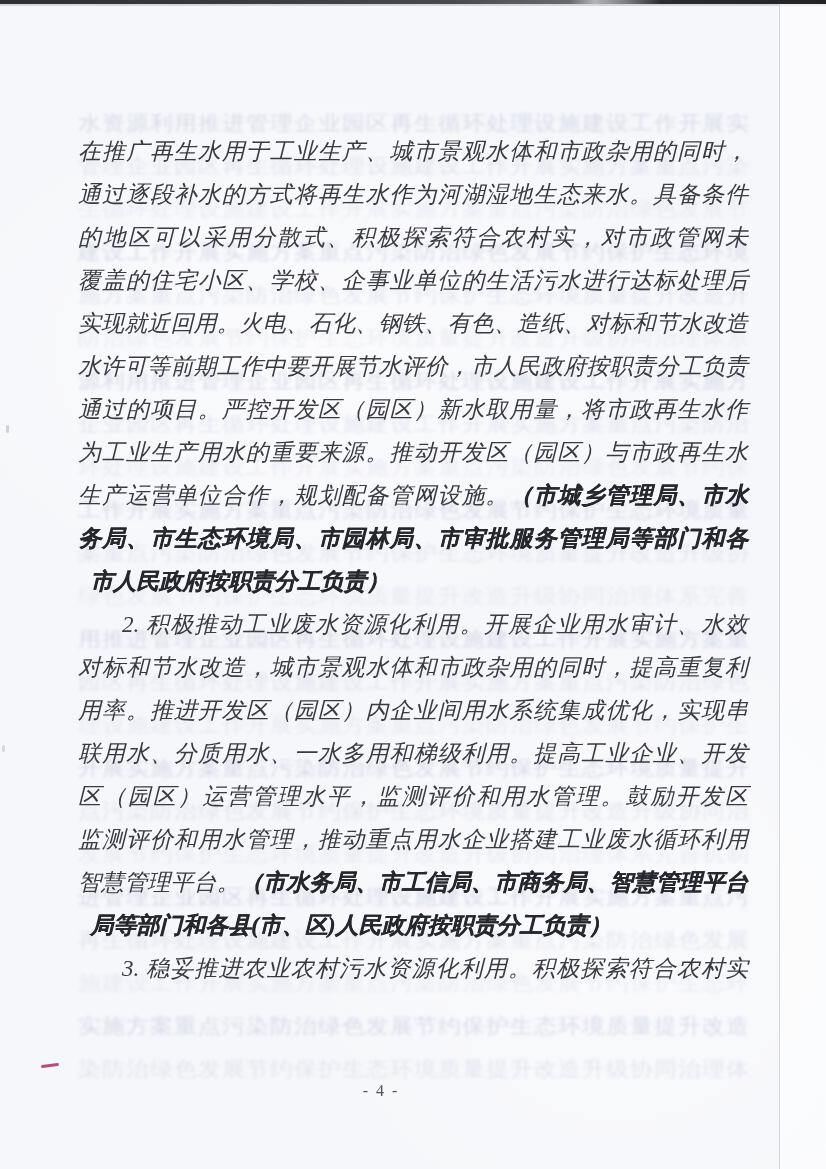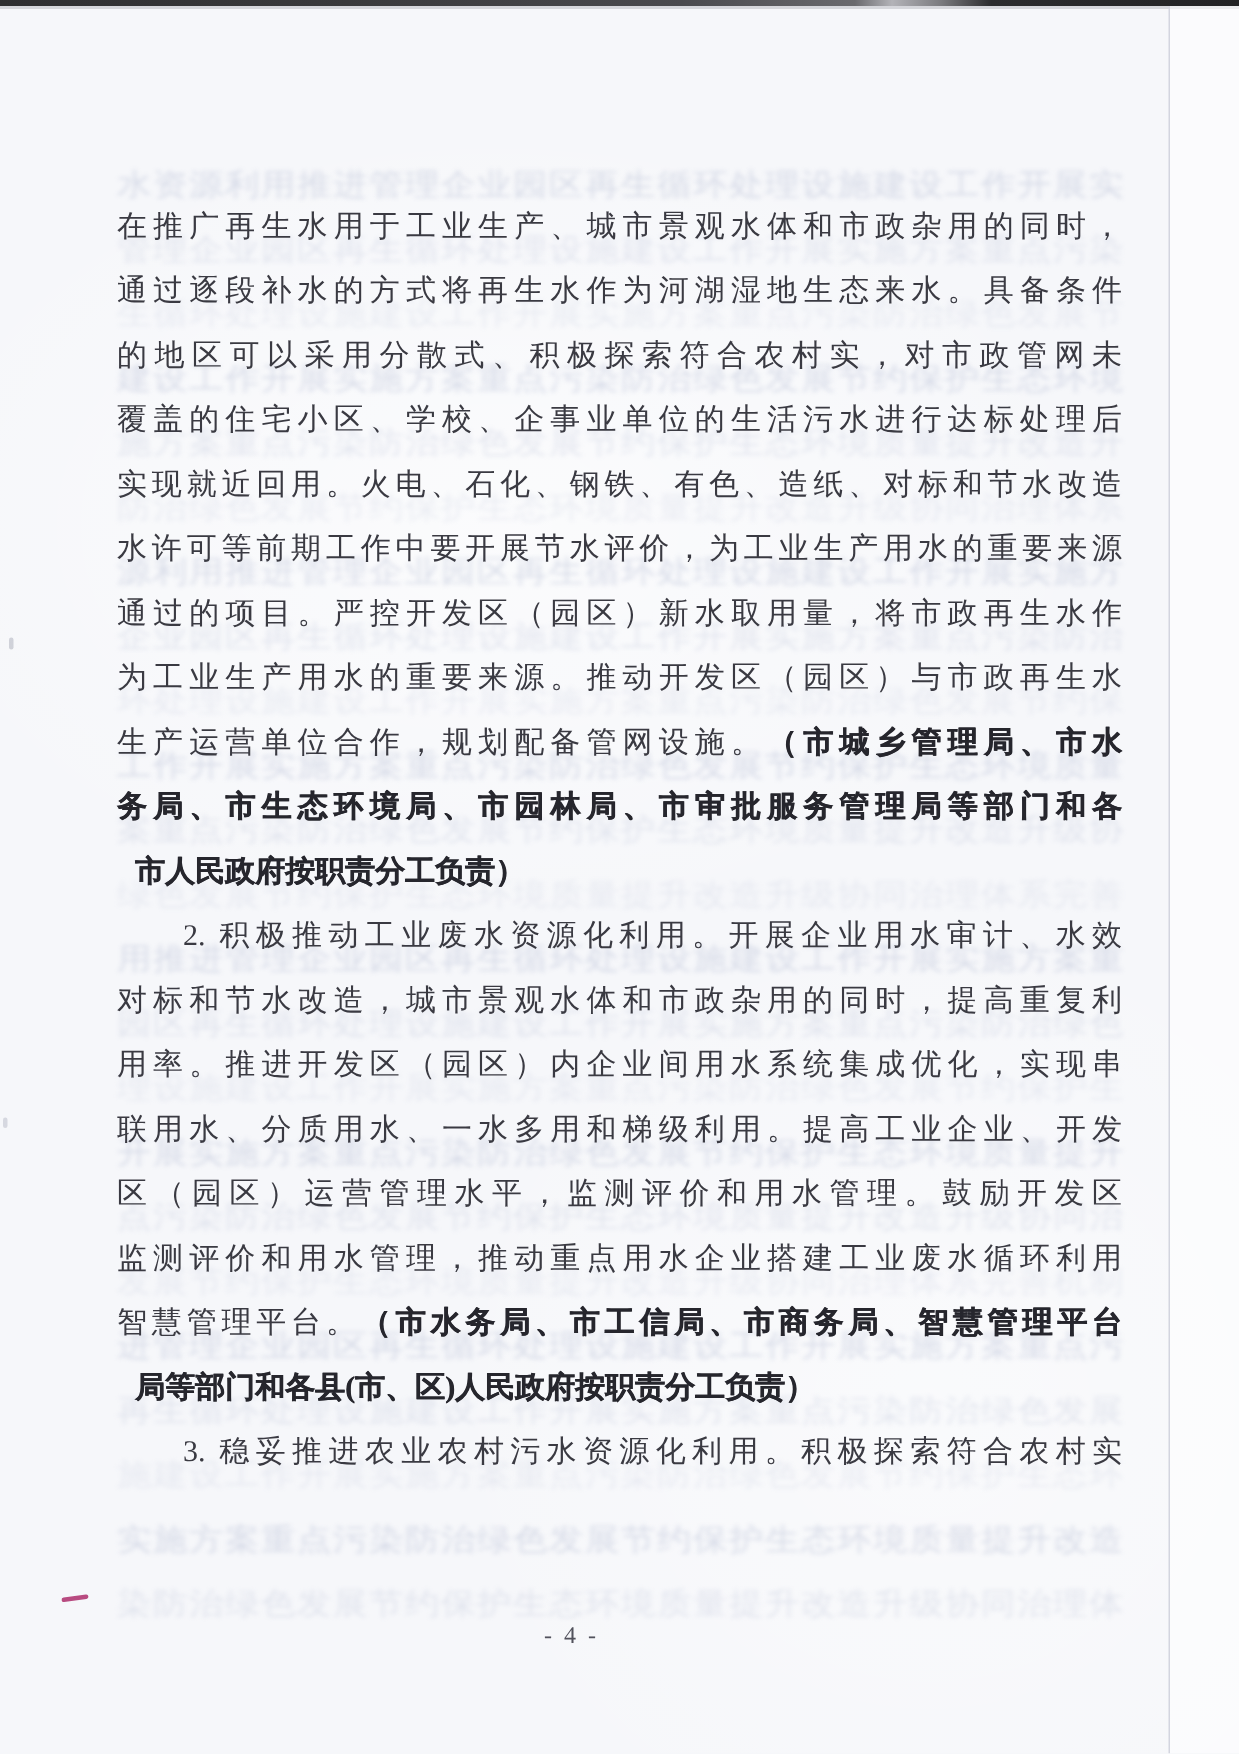--- a/index.html
+++ b/index.html
@@ -18,22 +18,22 @@
     background:linear-gradient(90deg,#2f2f31 0%,#3a3a3c 28%,#4a4a4e 55%,#6a6a6e 69%,#b3b3b8 72%,#7a7a7e 76%,#2c2c2e 80%,#232325 100%);
   }
   .toplineshadow{position:absolute;left:0;top:4px;width:826px;height:2px;background:rgba(120,120,130,.25);}
   .edgeline{position:absolute;left:779px;top:4px;width:1px;height:1165px;background:var(--edge_line,#d3d5df);}
   .rightstrip{position:absolute;left:780px;top:4px;width:46px;height:1165px;background:rgba(255,255,255,.55);}
   .ghostlayer{position:absolute;left:78px;top:0;width:672px;height:1169px;z-index:1;}
   .ghost-row{position:absolute;left:0;width:670px;height:30px;overflow:hidden;
     font-size:23px;letter-spacing:1px;color:var(--ghost_ink,#aeb6cf);
     filter:blur(1.6px);white-space:nowrap;transform:scaleY(.9);}
   .textblock{position:absolute;left:78px;top:130px;width:670px;z-index:2;}
-  .line{height:43px;line-height:43px;font-size:20px;color:var(--ink,#3a3a42);
-    text-align:justify;white-space:nowrap;}
+  .line{height:43px;line-height:43px;font-size:23px;color:var(--ink,#3a3a42);
+    text-align:justify;white-space:nowrap;font-style:italic;}
   .line.j{text-align-last:justify;}
   .line.l{text-align-last:left;margin-left:12px;}
   .line.ind{padding-left:44px;width:626px;}
   .line .b{font-weight:bold;color:var(--ink_bold,#2a2a31);
     font-family:"Liberation Serif","DejaVu Serif",serif;
     text-shadow:.4px 0 0 var(--ink_bold,#2a2a31);}
   .pagenum{position:absolute;left:341px;top:1082px;width:80px;height:22px;z-index:2;
     text-align:center;font-size:16px;letter-spacing:2px;color:var(--pagenum_ink,#52525c);}
   .redmark{position:absolute;left:41px;top:1064px;width:18px;height:3px;z-index:3;
     background:var(--pen_red,#b84b80);border-radius:2px;transform:rotate(-8deg);}
@@ -74,21 +74,21 @@
     <div class="ghost-row" style="top: 1011px; opacity: 0.45;">实施方案重点污染防治绿色发展节约保护生态环境质量提升改造升</div>
     <div class="ghost-row" style="top: 1054px; opacity: 0.3;">染防治绿色发展节约保护生态环境质量提升改造升级协同治理体系</div>
   </div>
 
 <div class="textblock">
     <div class="line j"><span>在推广再生水用于工业生产、城市景观水体和市政杂用的同时，</span></div>
     <div class="line j"><span>通过逐段补水的方式将再生水作为河湖湿地生态来水。具备条件</span></div>
     <div class="line j"><span>的地区可以采用分散式、积极探索符合农村实，对市政管网未</span></div>
     <div class="line j"><span>覆盖的住宅小区、学校、企事业单位的生活污水进行达标处理后</span></div>
     <div class="line j"><span>实现就近回用。火电、石化、钢铁、有色、造纸、对标和节水改造</span></div>
-    <div class="line j"><span>水许可等前期工作中要开展节水评价，为工业生产用水的重要来源</span></div>
+    <div class="line j"><span>水许可等前期工作中要开展节水评价，市人民政府按职责分工负责</span></div>
     <div class="line j"><span>通过的项目。严控开发区（园区）新水取用量，将市政再生水作</span></div>
     <div class="line j"><span>为工业生产用水的重要来源。推动开发区（园区）与市政再生水</span></div>
     <div class="line j"><span>生产运营单位合作，规划配备管网设施。</span><span class="b">（市城乡管理局、市水</span></div>
     <div class="line j"><span class="b">务局、市生态环境局、市园林局、市审批服务管理局等部门和各</span></div>
     <div class="line l"><span class="b">市人民政府按职责分工负责）</span></div>
     <div class="line j ind"><span>2. 积极推动工业废水资源化利用。开展企业用水审计、水效</span></div>
     <div class="line j"><span>对标和节水改造，城市景观水体和市政杂用的同时，提高重复利</span></div>
     <div class="line j"><span>用率。推进开发区（园区）内企业间用水系统集成优化，实现串</span></div>
     <div class="line j"><span>联用水、分质用水、一水多用和梯级利用。提高工业企业、开发</span></div>
     <div class="line j"><span>区（园区）运营管理水平，监测评价和用水管理。鼓励开发区</span></div>

